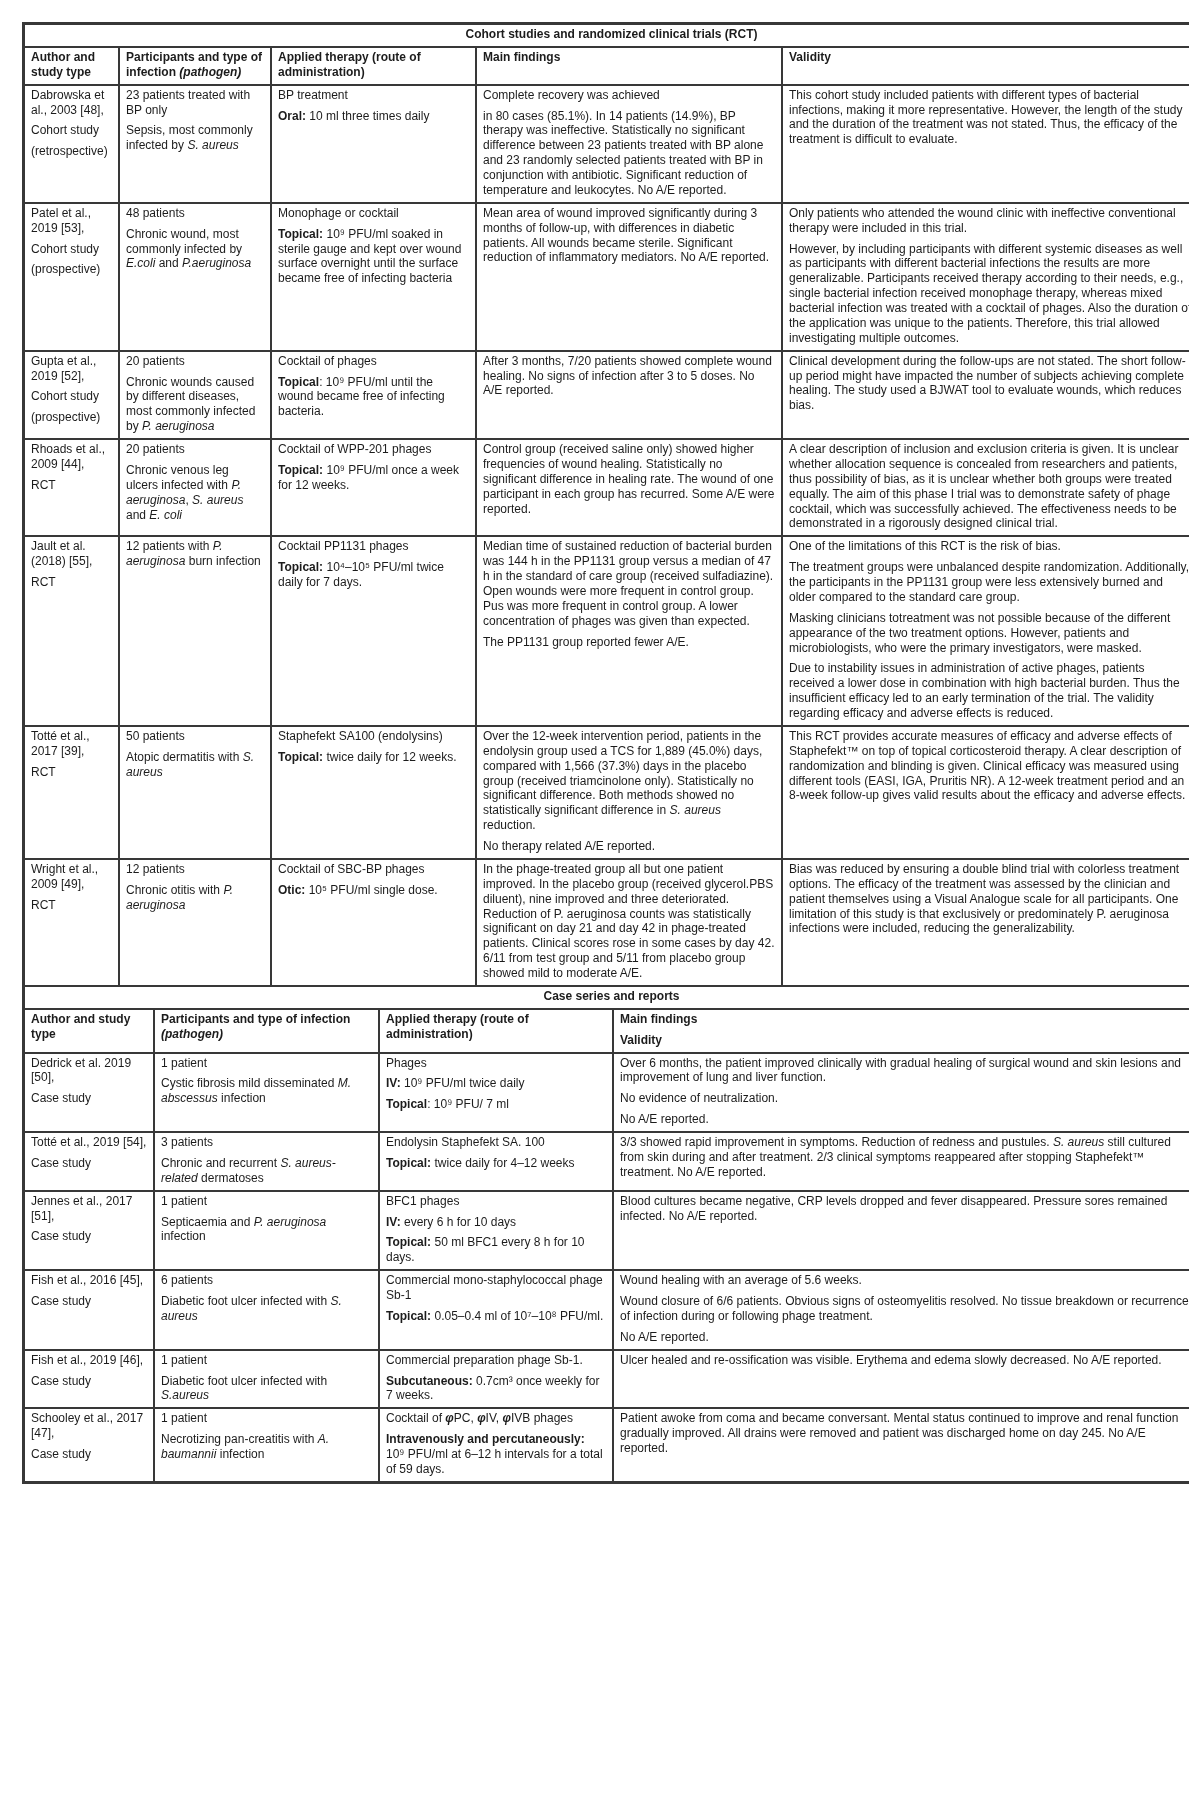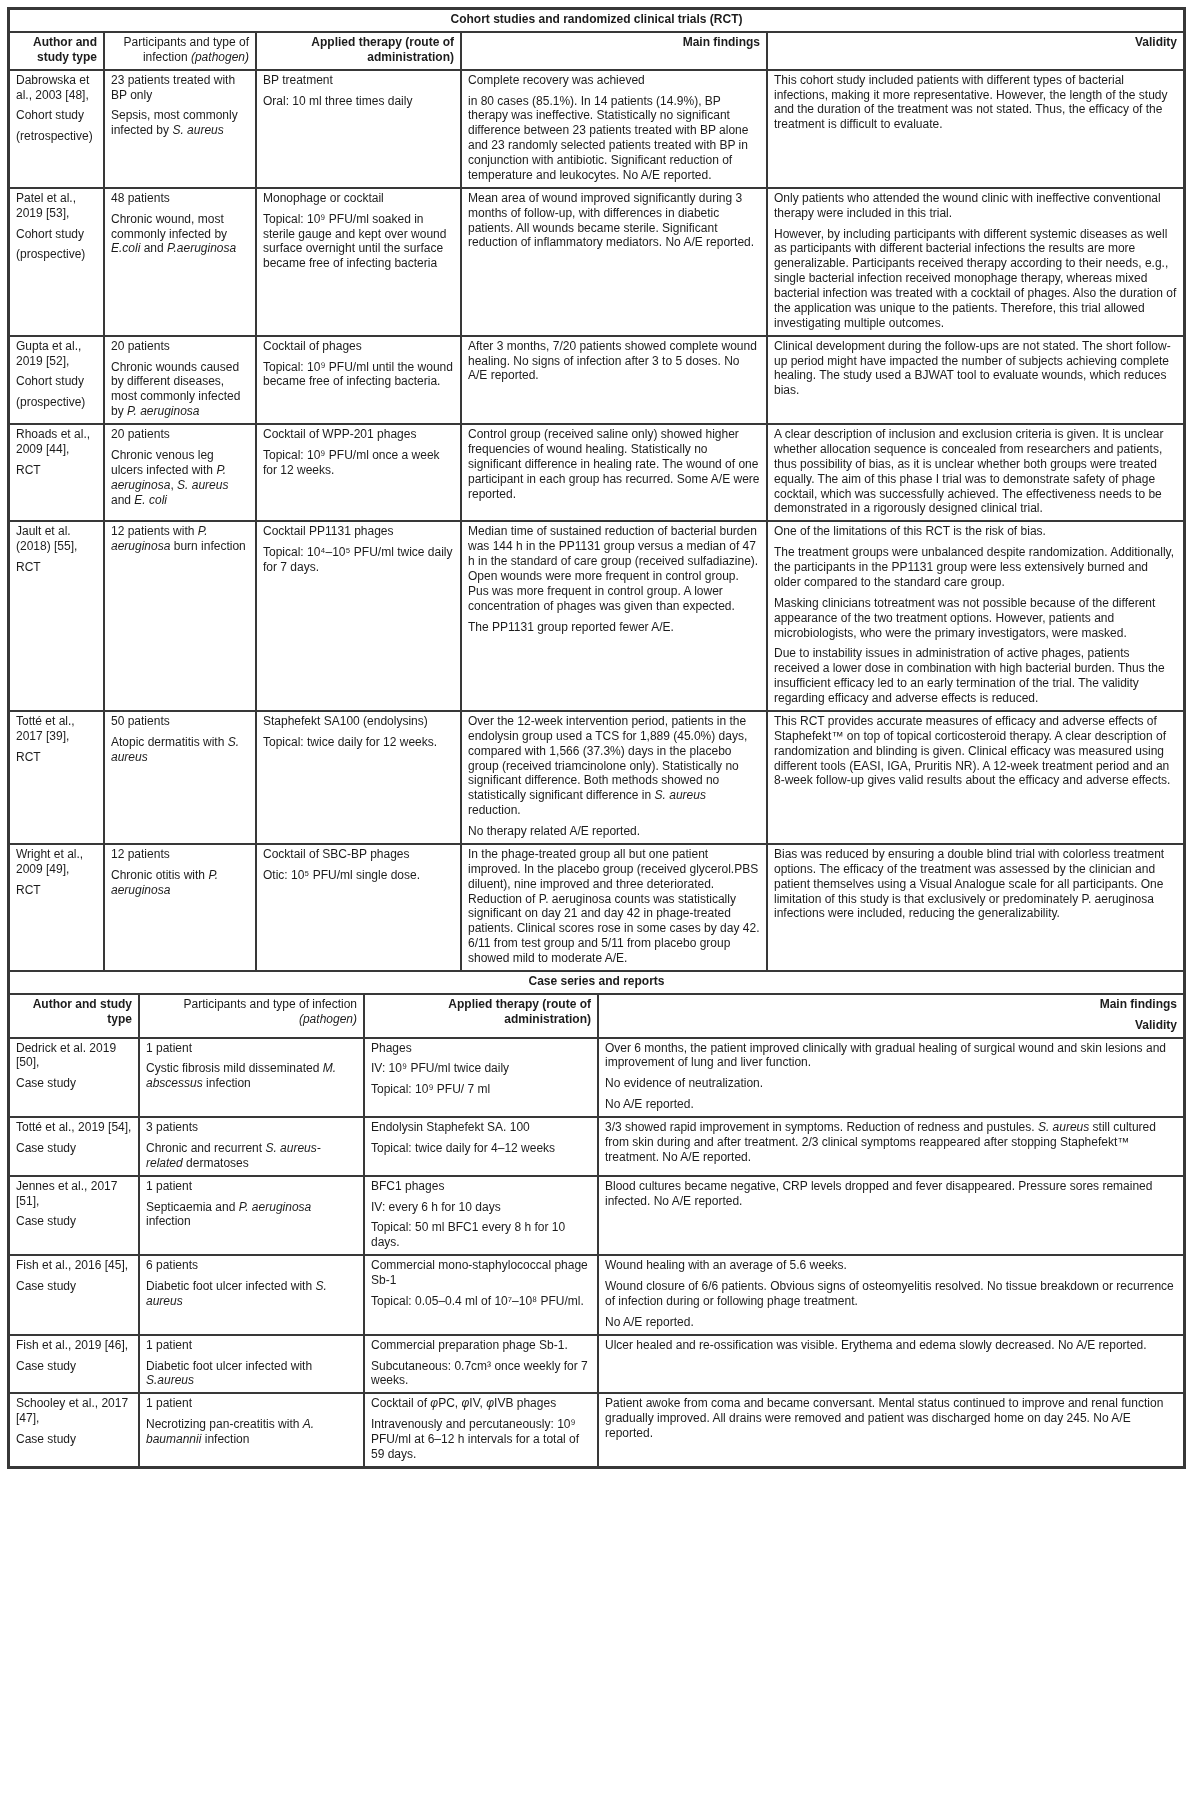--- a/index.html
+++ b/index.html
@@ -3,41 +3,41 @@
 <meta charset="utf-8">
 <style>
   :root{
     --border:#383838;
     --text:#1c1c1c;
     --bg:#ffffff;
   }
   html,body{margin:0;padding:0;background:var(--bg);}
   .page{
     width:1189px;height:1815px;box-sizing:border-box;
-    padding:7px;background:var(--bg);
+    padding:22px;background:var(--bg);
     font-family:"Liberation Sans","DejaVu Sans",sans-serif;
     color:var(--text);
   }
   .table-wrap{border:1px solid var(--border);display:inline-block;vertical-align:top;}
   table.tbl{border-collapse:collapse;table-layout:fixed;width:1175px;}
   table.tbl td{
     border:2px solid var(--border);
     vertical-align:top;
     padding:2px 6px 4px 6px;
     font-size:12px;line-height:1.24;
     overflow-wrap:break-word;
   }
   td.section-title{
     font-weight:bold;text-align:center;font-size:12.5px;padding:2px 4px;
   }
   td.hdr{font-weight:bold;}
-  td.hdr p{margin:0;text-align:right;}
+  td.hdr p{margin:0;}
   td.cell p{margin:0 0 6px 0;}
   td.cell p:last-child{margin-bottom:0;}
-  .b{font-weight:normal;}
+  .b{font-weight:bold;}
   .i{font-style:italic;}
   table.tbl2 tr:first-child td{border-top:0;}
 </style>
 </head>
 <body>
 
 <div class="page">
   <div class="table-wrap">
 
     <table class="tbl">

